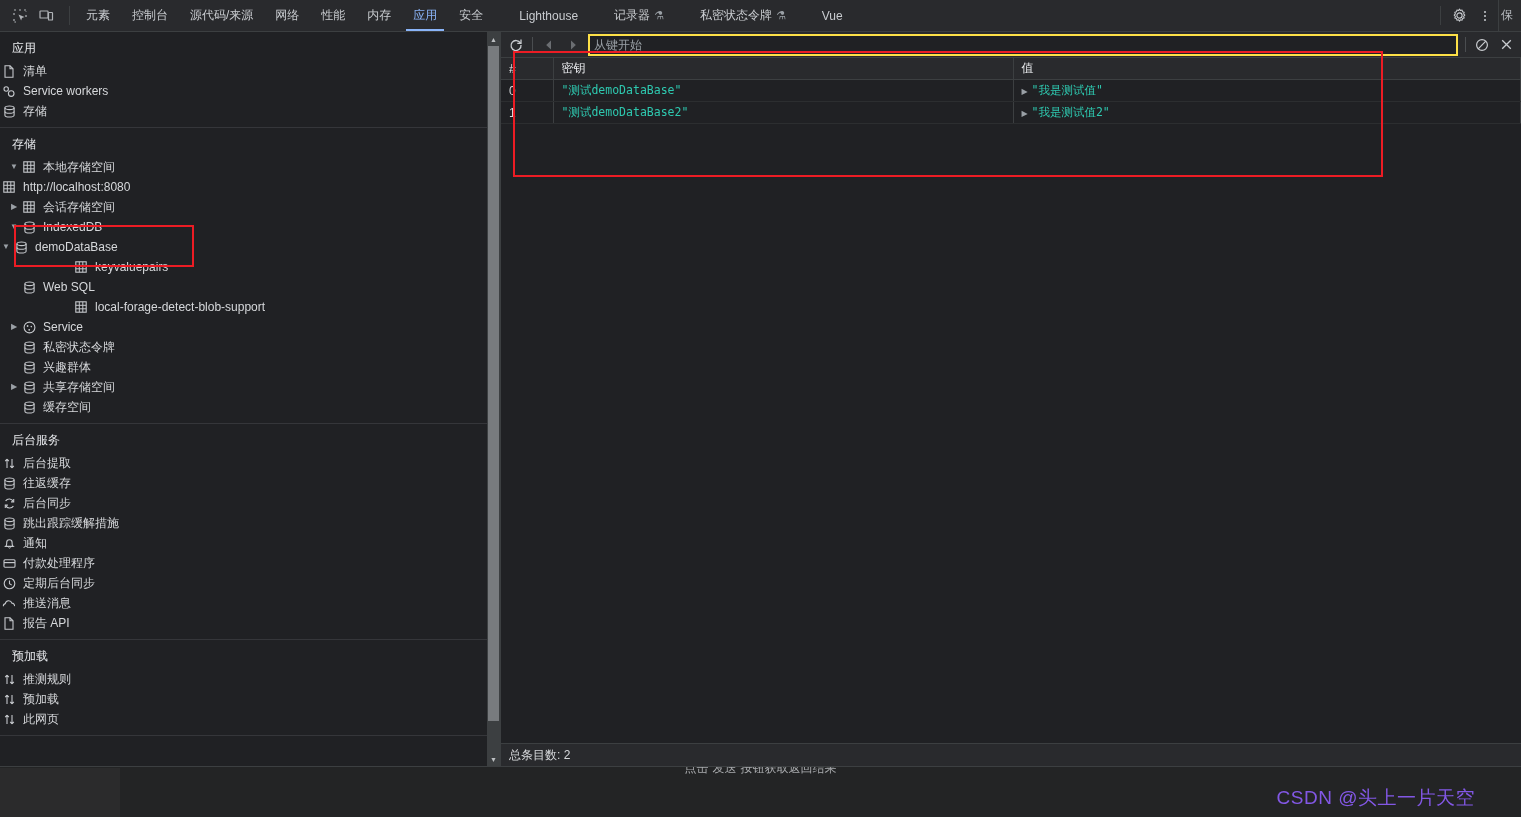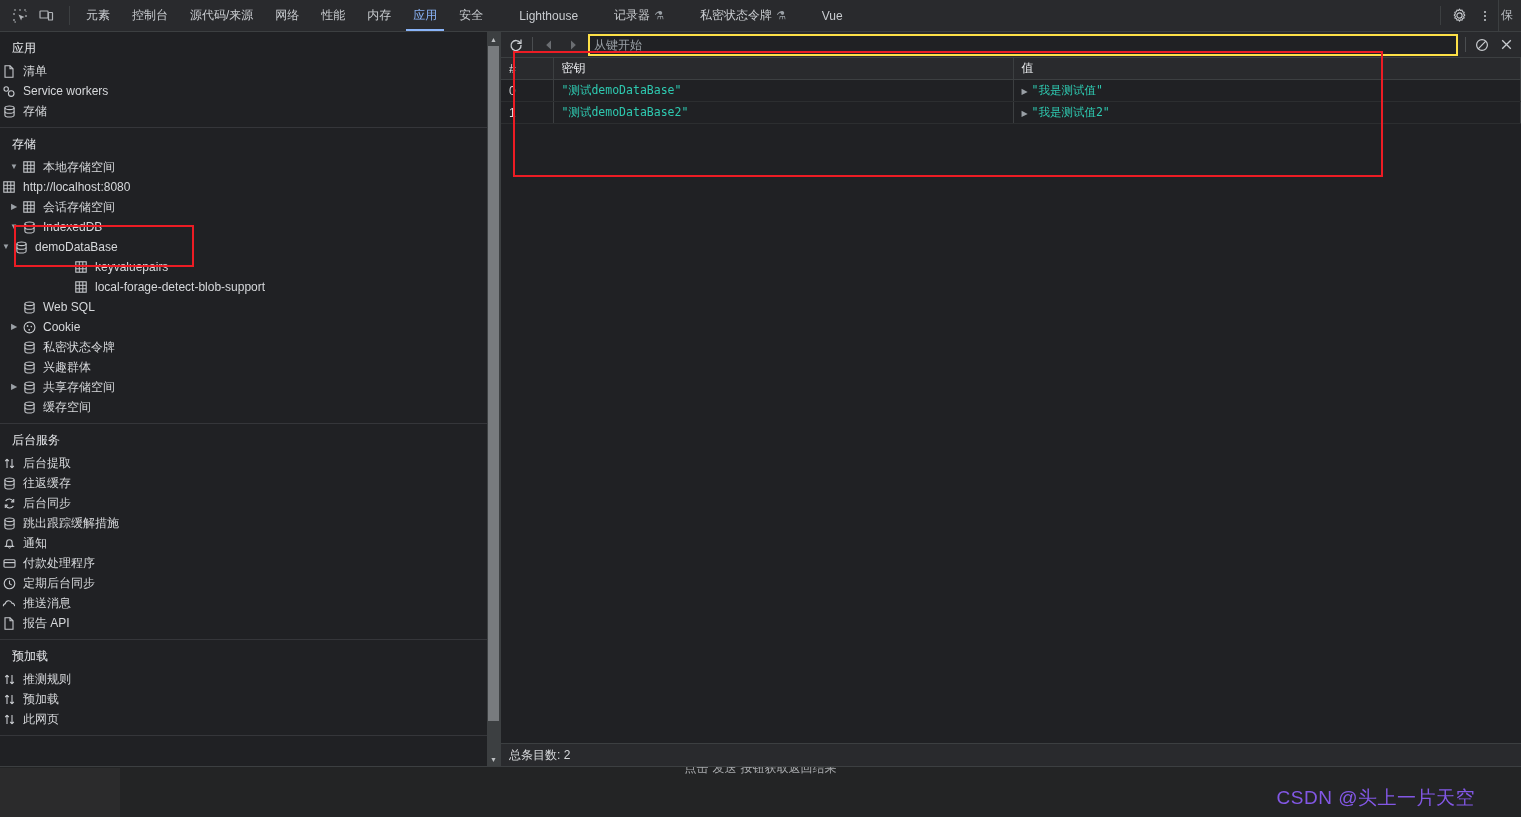--- a/index.html
+++ b/index.html
@@ -541,53 +541,53 @@
         <div class="sb-row ind3">
           <span class="sb-ico">
             <svg width="12" height="12" viewBox="0 0 12 12">
                 <rect x=".8" y=".8" width="10.4" height="10.4" fill="none" stroke="#c5c8cc" stroke-width="1.1"></rect>
                 <path d="M.8 4.3h10.4M.8 7.8h10.4M4.3.8v10.4M7.8.8v10.4" stroke="#c5c8cc" stroke-width="1"></path>
               </svg>
           </span>
           <span class="sb-label">keyvaluepairs</span>
         </div>
 
+        <div class="sb-row ind0">
+          <span class="twisty"></span>
+          <span class="sb-ico">
+            <svg width="13" height="13" viewBox="0 0 13 13">
+                <ellipse cx="6.5" cy="2.8" rx="4.6" ry="1.8" fill="none" stroke="#c5c8cc" stroke-width="1.1"></ellipse>
+                <path d="M1.9 2.8v7.4c0 1 2.1 1.8 4.6 1.8s4.6-.8 4.6-1.8V2.8" fill="none" stroke="#c5c8cc" stroke-width="1.1"></path>
+                <path d="M1.9 6.5c0 1 2.1 1.8 4.6 1.8s4.6-.8 4.6-1.8" fill="none" stroke="#c5c8cc" stroke-width="1.1"></path>
+              </svg>
+          </span>
+          <span class="sb-label">Web SQL</span>
+        </div>
+
         <div class="sb-row ind3">
           <span class="sb-ico">
             <svg width="12" height="12" viewBox="0 0 12 12">
                 <rect x=".8" y=".8" width="10.4" height="10.4" fill="none" stroke="#c5c8cc" stroke-width="1.1"></rect>
                 <path d="M.8 4.3h10.4M.8 7.8h10.4M4.3.8v10.4M7.8.8v10.4" stroke="#c5c8cc" stroke-width="1"></path>
               </svg>
           </span>
           <span class="sb-label">local-forage-detect-blob-support</span>
-        </div>
-
-        <div class="sb-row ind0">
-          <span class="twisty"></span>
-          <span class="sb-ico">
-            <svg width="13" height="13" viewBox="0 0 13 13">
-                <ellipse cx="6.5" cy="2.8" rx="4.6" ry="1.8" fill="none" stroke="#c5c8cc" stroke-width="1.1"></ellipse>
-                <path d="M1.9 2.8v7.4c0 1 2.1 1.8 4.6 1.8s4.6-.8 4.6-1.8V2.8" fill="none" stroke="#c5c8cc" stroke-width="1.1"></path>
-                <path d="M1.9 6.5c0 1 2.1 1.8 4.6 1.8s4.6-.8 4.6-1.8" fill="none" stroke="#c5c8cc" stroke-width="1.1"></path>
-              </svg>
-          </span>
-          <span class="sb-label">Web SQL</span>
         </div>
 
         <div class="sb-row ind0">
           <span class="twisty closed"></span>
           <span class="sb-ico">
             <svg width="13" height="13" viewBox="0 0 13 13">
                 <circle cx="6.5" cy="6.5" r="5.4" fill="none" stroke="#c5c8cc" stroke-width="1.1"></circle>
                 <circle cx="4.6" cy="5" r=".9" fill="#c5c8cc"></circle>
                 <circle cx="8.3" cy="5.6" r=".8" fill="#c5c8cc"></circle>
                 <circle cx="6.2" cy="8.8" r=".9" fill="#c5c8cc"></circle>
               </svg>
           </span>
-          <span class="sb-label">Cookie</span>
+          <span class="sb-label">Service</span>
         </div>
 
         <div class="sb-row ind0">
           <span class="twisty"></span>
           <span class="sb-ico">
             <svg width="13" height="13" viewBox="0 0 13 13">
                 <ellipse cx="6.5" cy="2.8" rx="4.6" ry="1.8" fill="none" stroke="#c5c8cc" stroke-width="1.1"></ellipse>
                 <path d="M1.9 2.8v7.4c0 1 2.1 1.8 4.6 1.8s4.6-.8 4.6-1.8V2.8" fill="none" stroke="#c5c8cc" stroke-width="1.1"></path>
                 <path d="M1.9 6.5c0 1 2.1 1.8 4.6 1.8s4.6-.8 4.6-1.8" fill="none" stroke="#c5c8cc" stroke-width="1.1"></path>
               </svg>

